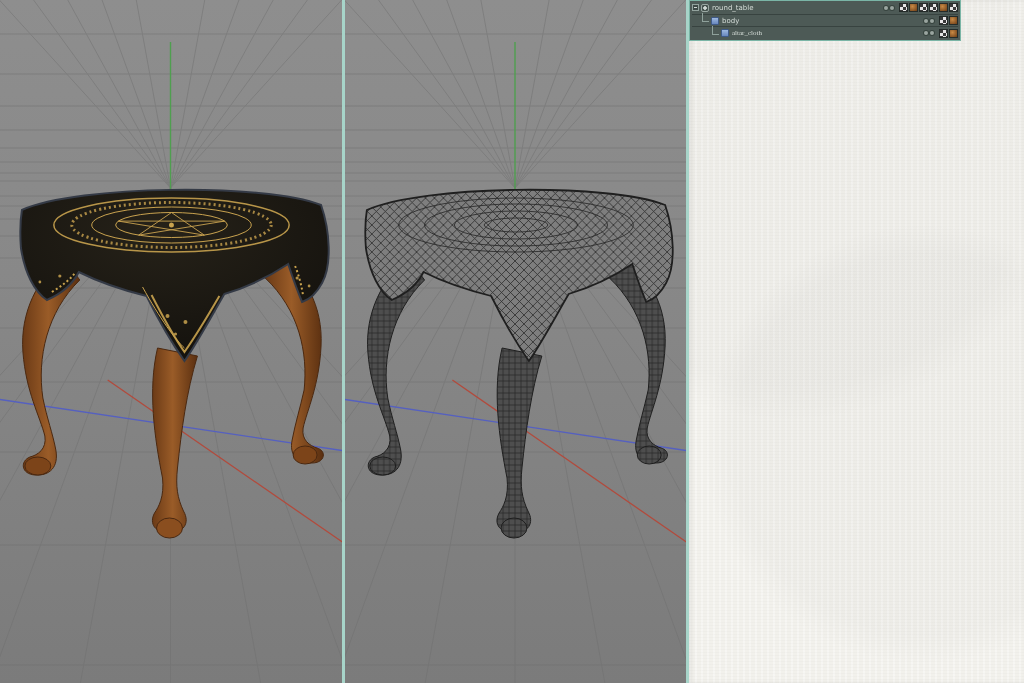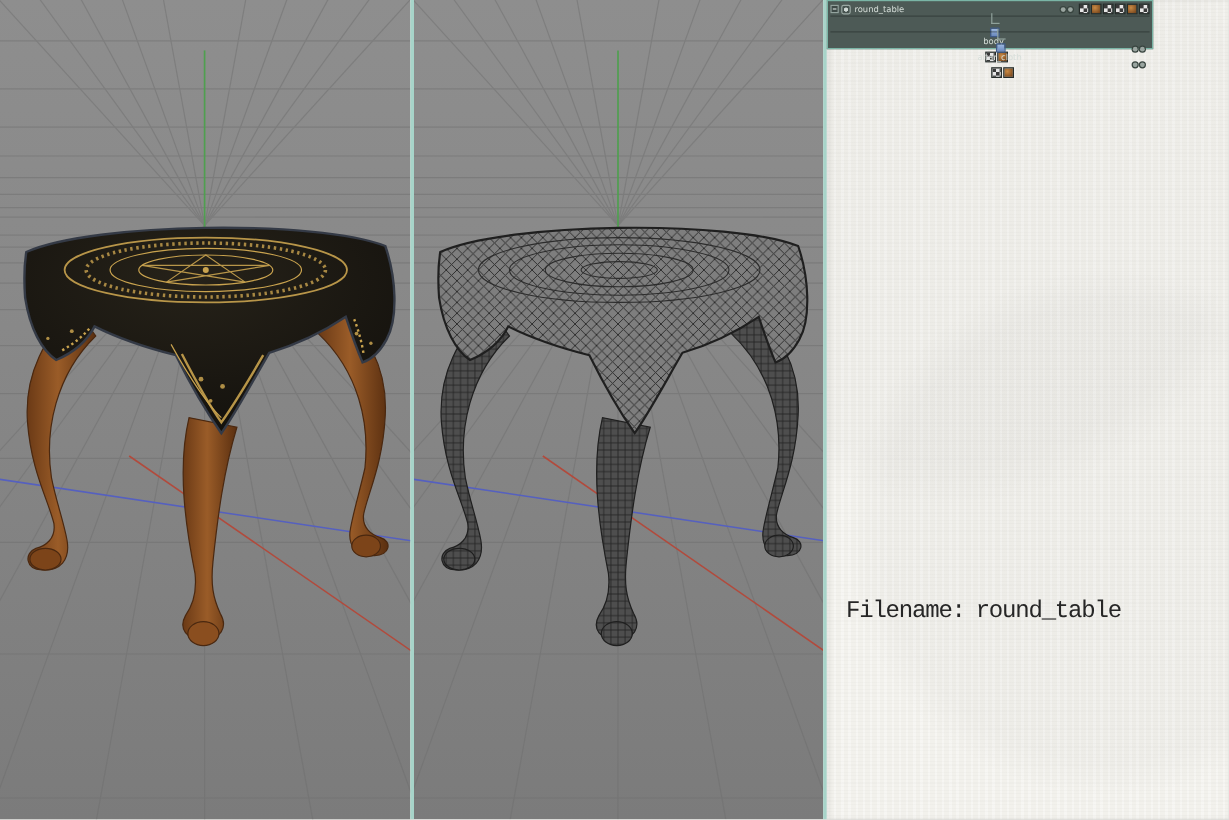--- a/index.html
+++ b/index.html
@@ -38,23 +38,23 @@
   .object-manager{
     position:absolute;left:689px;top:0;width:272px;height:41px;
     background:#4d5a56;border:1px solid #7ab5a6;box-sizing:border-box;
     display:flex;flex-direction:column;justify-content:space-around;
     padding:1px 2px;
   }
   .om-row{
     height:12px;display:flex;align-items:center;
     font-size:7px;color:#d6ded9;white-space:nowrap;
   }
-  .om-row + .om-row{border-top:1px solid rgba(30,40,38,.45);flex-direction:column;}
+  .om-row + .om-row{border-top:1px solid rgba(30,40,38,.45);}
   .om-indent-1{padding-left:10px;}
-  .om-indent-2{padding-left:20px;}
+  .om-indent-2{padding-left:20px;font-family:Liberation Serif, serif;}
   .om-expander{
     width:7px;height:7px;border:1px solid #93a39e;background:#3e4a47;
     position:relative;flex:0 0 auto;margin-right:2px;box-sizing:border-box;
   }
   .om-expander::after{content:"";position:absolute;left:1px;right:1px;top:2px;border-top:1px solid #cfd8d4;}
   .om-tree{
     width:6px;height:8px;flex:0 0 auto;margin-right:2px;
     border-left:1px solid #8fa19b;border-bottom:1px solid #8fa19b;
     transform:translateY(-3px);
   }
@@ -258,23 +258,20 @@
           <ellipse cx="172" cy="225" rx="32" ry="7"></ellipse>
         </g>
       </g>
     </svg>
   </div>
 
   <div class="divider divider-2"></div>
 
   <div class="paper">
     <div class="spec-lines">
-      <div class="spec-line">
-        <span class="lbl">Filename:</span><span class="val">round_table</span>
-      </div>
     </div>
   </div>
 
   <div class="object-manager">
     <div class="om-row">
       <span class="om-expander"></span>
       <span class="om-icon null-icon"></span>
       <span class="om-label">round_table</span>
       <span class="om-dots">
           <i></i>

